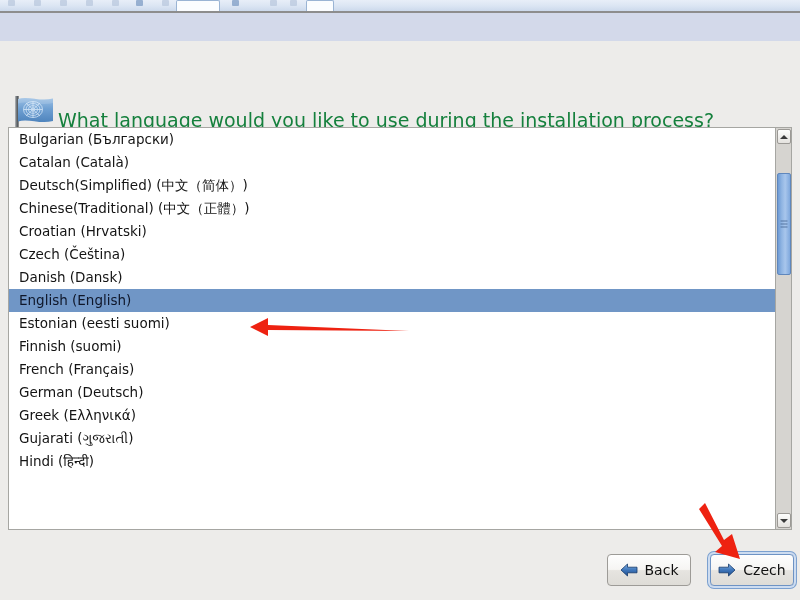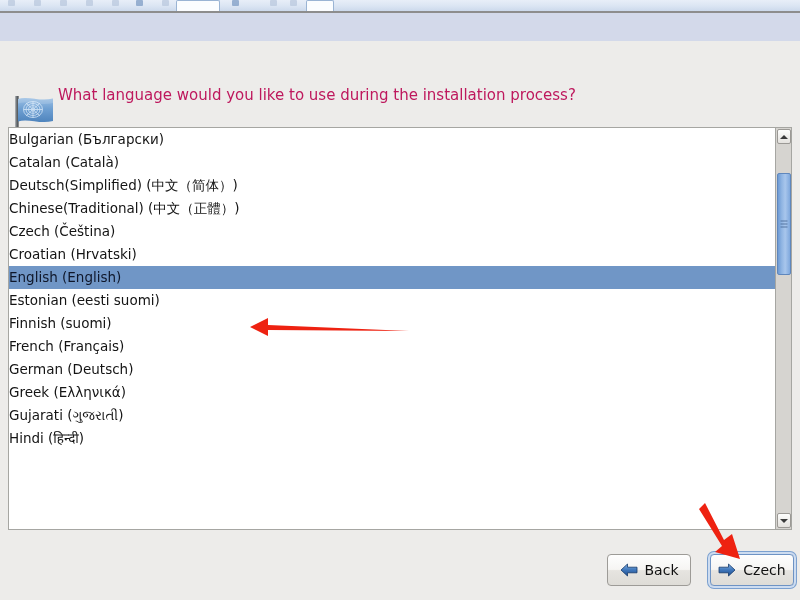--- a/index.html
+++ b/index.html
@@ -67,25 +67,25 @@
     width: 800px; height: 80px;
     background: #edecea;
   }
   #flag-icon {
     position: absolute;
     left: 12px; top: 53px;
     width: 44px; height: 46px;
   }
   #prompt-text {
     position: absolute;
-    left: 58px; top: 45px;
+    left: 58px; top: 70px;
     width: 700px;
-    font-size: 15px;
+    font-size: 19px;
     line-height: 18px;
-    color: #be185d;
+    color: #15803d;
   }
 
   
   #language-listbox {
     position: absolute;
     left: 8px; top: 127px;
     width: 784px; height: 403px;
     background: #ffffff;
     border: 1px solid #a6a6a2;
     box-sizing: border-box;
@@ -94,20 +94,21 @@
   #list-viewport {
     position: absolute;
     left: 0; top: 0;
     width: 766px; height: 401px;
     overflow: hidden;
     background: #ffffff;
   }
   .lang-row {
     height: 23px;
     line-height: 23px;
+    padding-left: 10px;
     font-size: 13.5px;
     color: #141414;
     white-space: nowrap;
     box-sizing: border-box;
   }
   .lang-row.selected {
     background: #7096c6;
     color: #0f172a;
   }
 
@@ -266,22 +267,23 @@
   </div>
   <div id="prompt-text">What language would you like to use during the installation process?</div>
 </div>
 
 <div id="language-listbox">
   <div id="list-viewport">
       <div class="lang-row">Bulgarian (Български)</div>
       <div class="lang-row">Catalan (Català)</div>
       <div class="lang-row">Deutsch(Simplified) (中文（简体）)</div>
       <div class="lang-row">Chinese(Traditional) (中文（正體）)</div>
+      <div class="lang-row">Croatian (Hrvatski)</div>
       <div class="lang-row">Czech (Čeština)</div>
-      <div class="lang-row">Croatian (Hrvatski)</div>
+      <div class="lang-row">Danish (Dansk)</div>
       <div class="lang-row selected">English (English)</div>
       <div class="lang-row">Estonian (eesti suomi)</div>
       <div class="lang-row">Finnish (suomi)</div>
       <div class="lang-row">French (Français)</div>
       <div class="lang-row">German (Deutsch)</div>
       <div class="lang-row">Greek (Ελληνικά)</div>
       <div class="lang-row">Gujarati (ગુજરાતી)</div>
       <div class="lang-row">Hindi (हिन्दी)</div>
     </div>
 

